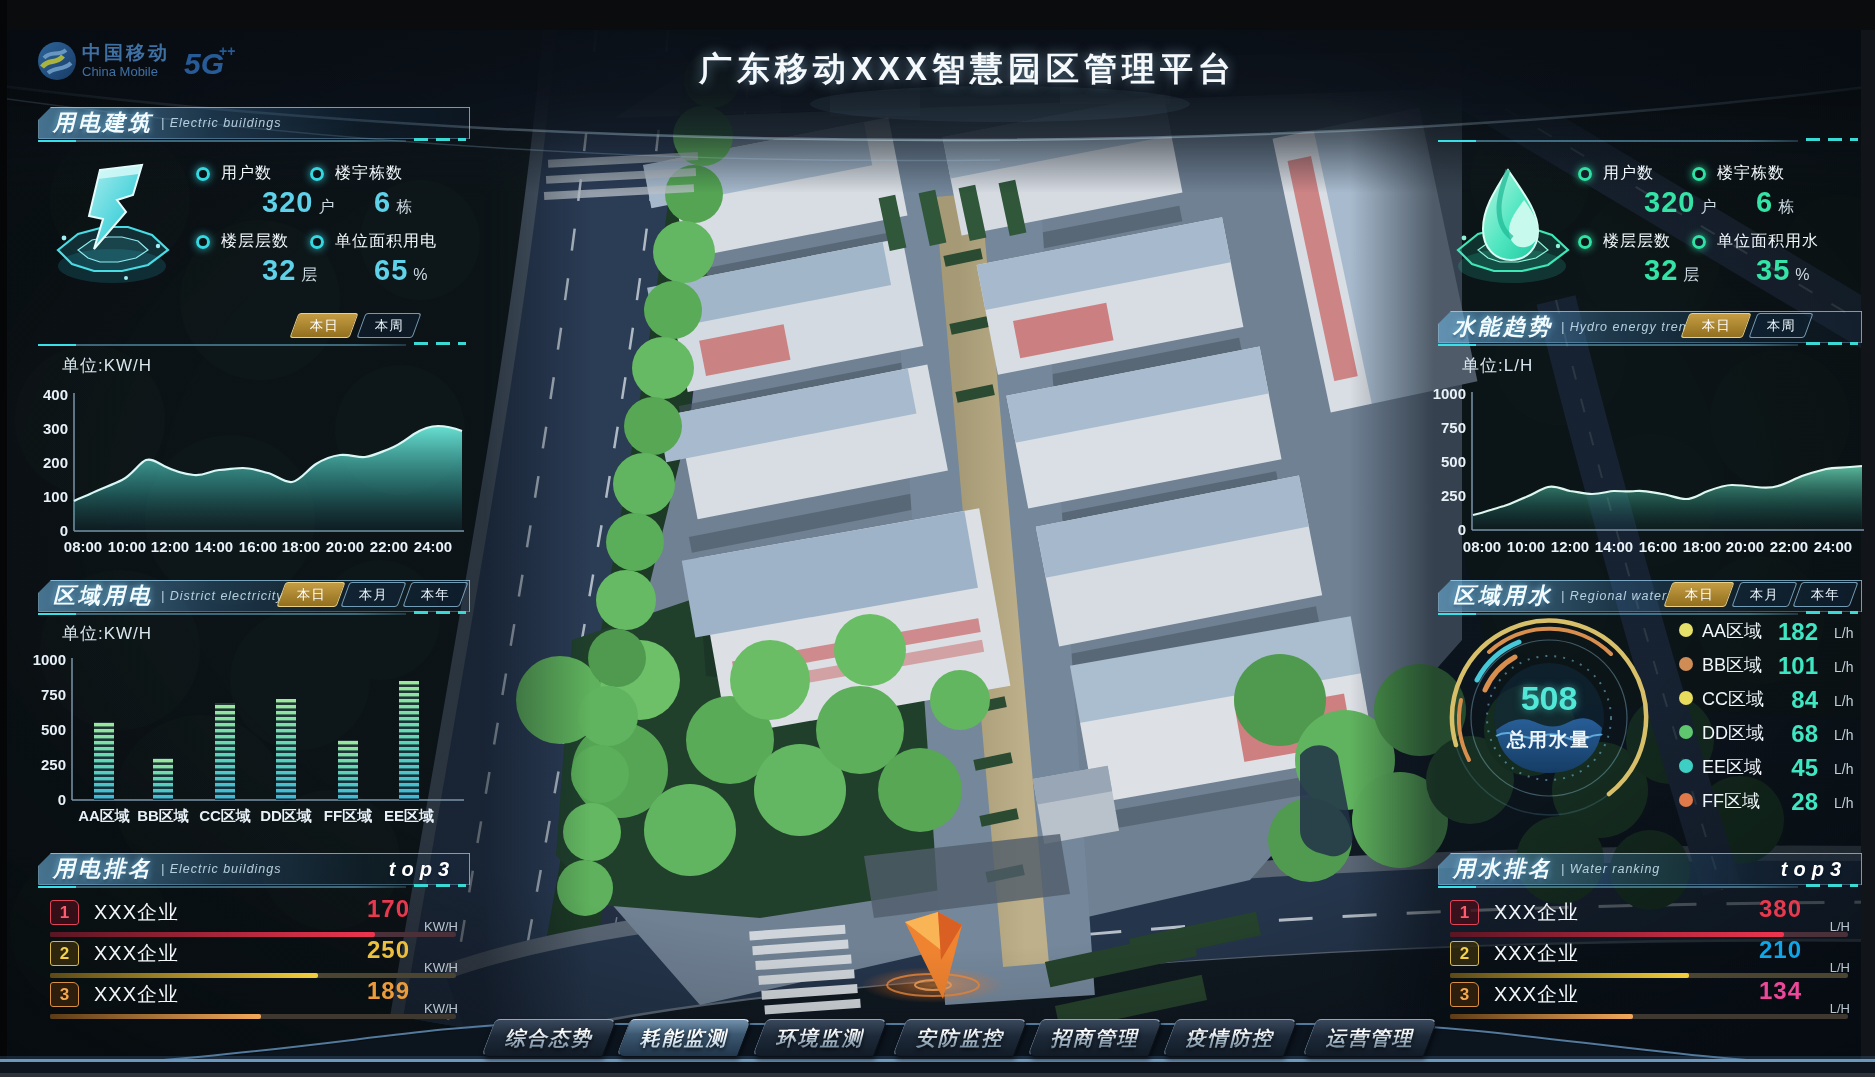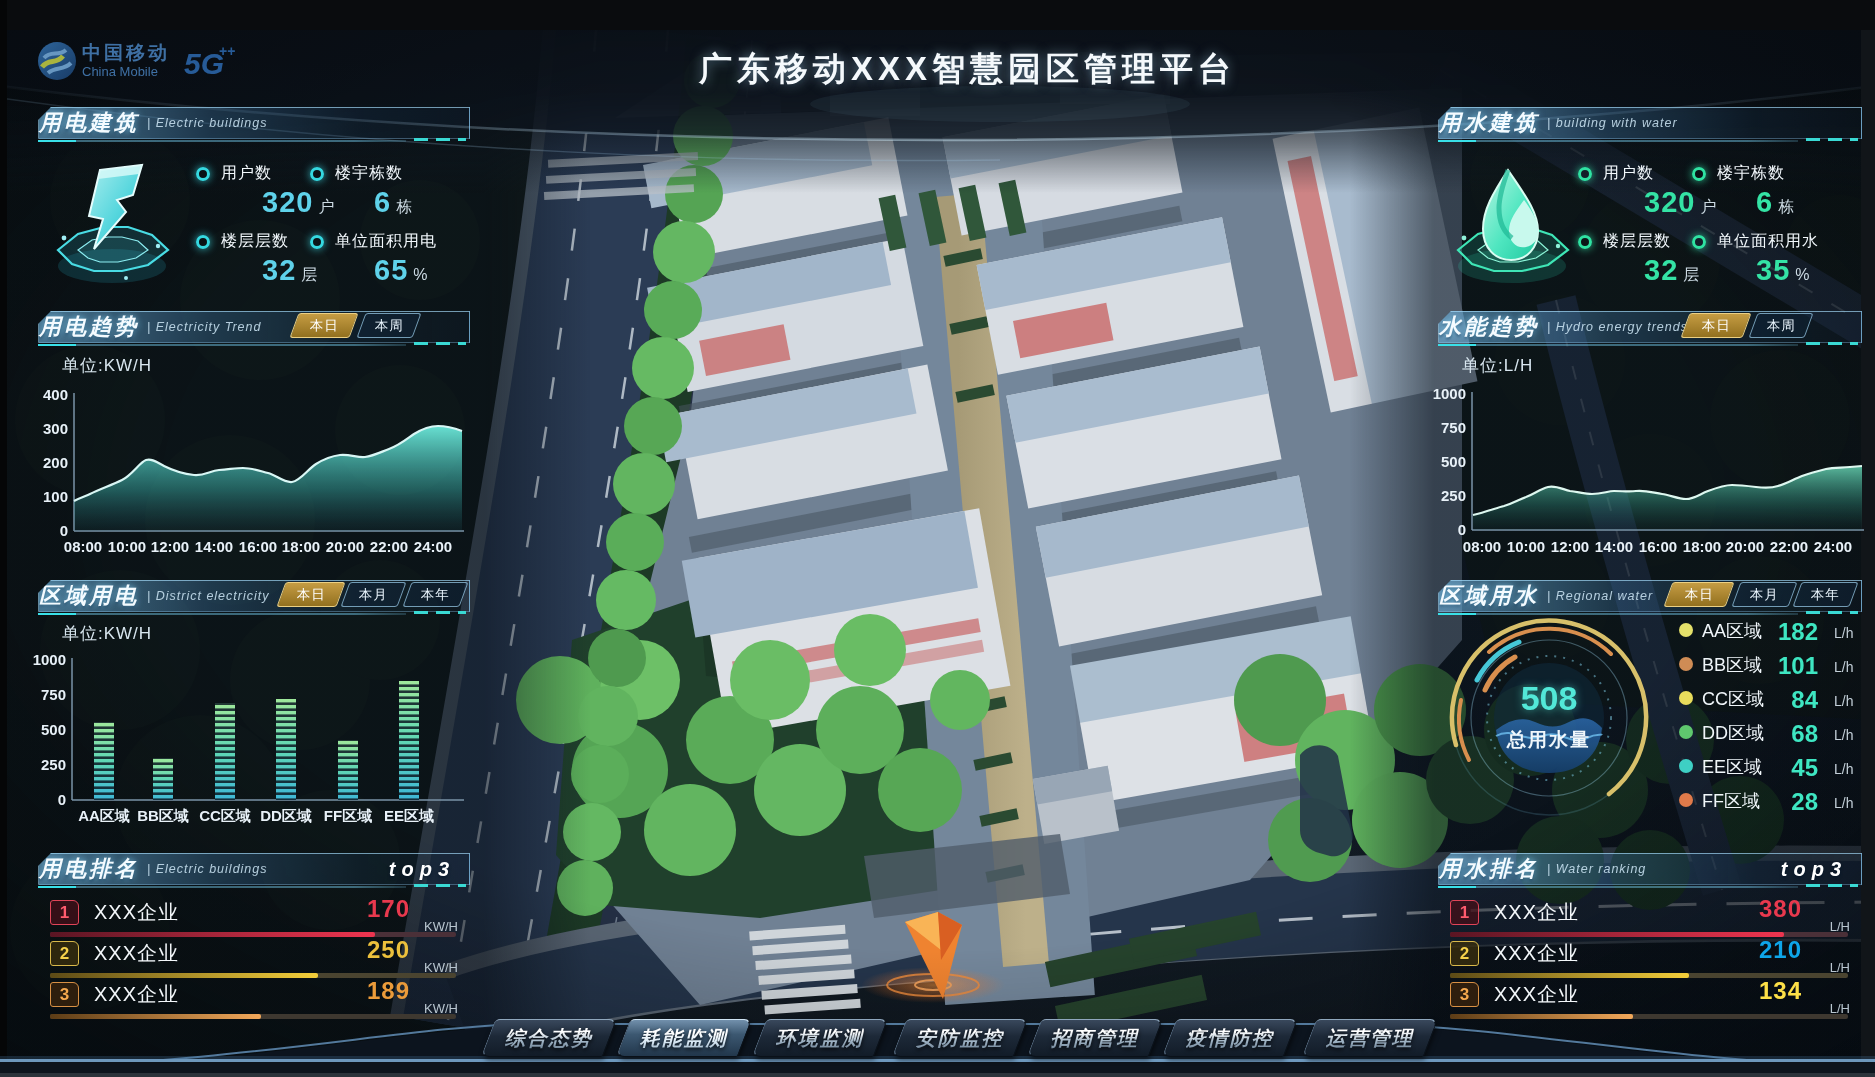--- a/index.html
+++ b/index.html
@@ -6,21 +6,21 @@
   html,body{margin:0;padding:0;background:#06090d;}
   body{width:1875px;height:1077px;overflow:hidden;font-family:"Liberation Sans", sans-serif;position:relative;}
   .abs{position:absolute;}
   #stage{position:absolute;left:0;top:0;width:1875px;height:1077px;overflow:hidden;}
   
   .phead{position:absolute;height:30px;display:flex;align-items:center;
     background:linear-gradient(90deg, rgba(108,176,220,.62) 0%, rgba(60,115,160,.38) 40%, rgba(28,62,96,.22) 75%, rgba(24,52,82,.12) 100%);
     border-top:1px solid rgba(170,225,255,.65);border-right:1px solid rgba(150,210,250,.45);
     border-bottom:1px solid rgba(150,210,250,.35);border-left:1px solid rgba(170,225,255,.55);
     clip-path:polygon(13px 0, 100% 0, 100% 100%, 0 100%, 0 13px);}
-  .phead .zh{font-size:22px;font-weight:bold;font-style:italic;color:#f4fbff;letter-spacing:3px;
+  .phead .zh{font-size:22px;font-weight:bold;font-style:italic;color:#f4fbff;letter-spacing:3px;margin-left:14px;
     text-shadow:0 0 6px rgba(140,220,255,.8),0 2px 3px rgba(0,30,60,.6);}
   .phead .en{font-size:12.5px;font-style:italic;color:#cfe8f7;opacity:.85;margin-left:8px;letter-spacing:1px;white-space:nowrap;}
   .punder{position:absolute;height:2px;background:linear-gradient(90deg,#39e0e8 0 38px, rgba(120,210,245,.45) 38px 86%, rgba(120,210,245,.2));}
   .pdash{position:absolute;height:3px;width:52px;background:repeating-linear-gradient(90deg,#3ad9d4 0 14px, transparent 14px 22px);}
   .tab{position:absolute;height:23px;transform:skewX(-20deg);border:1px solid rgba(170,225,255,.65);border-radius:3px;
     background:rgba(18,40,62,.38);display:flex;align-items:center;justify-content:center;}
   .tab span{transform:skewX(20deg);font-size:13.5px;color:#eaf5fd;letter-spacing:1px;}
   .tab.gold{background:linear-gradient(180deg,#c59c43 0%,#92701f 100%);border-color:#ecd083;}
   .tab.gold span{color:#fff;}
   
@@ -403,24 +403,20 @@
 
 <div class="abs stat" style="left:196px;top:163px;"><span class="dot"></span><span class="lbl">用户数</span></div>
 <div class="abs stat" style="left:220px;top:186px;"><span class="num">320</span><span class="unit">户</span></div>
 <div class="abs stat" style="left:310px;top:163px;"><span class="dot"></span><span class="lbl">楼宇栋数</span></div>
 <div class="abs stat" style="left:332px;top:186px;"><span class="num">6</span><span class="unit">栋</span></div>
 <div class="abs stat" style="left:196px;top:231px;"><span class="dot"></span><span class="lbl">楼层层数</span></div>
 <div class="abs stat" style="left:220px;top:254px;"><span class="num">32</span><span class="unit">层</span></div>
 <div class="abs stat" style="left:310px;top:231px;"><span class="dot"></span><span class="lbl">单位面积用电</span></div>
 <div class="abs stat" style="left:332px;top:254px;"><span class="num">65</span><span class="unit">%</span></div>
 
-<div class="phead" style="left:1438px;top:107px;width:422px;">
-  <span class="zh">用水建筑</span>
-      <span class="en">| building with water</span>
-</div>
 <div class="punder" style="left:1438px;top:140px;width:360px;"></div>
 <div class="pdash" style="left:1806px;top:138px;"></div>
 
 <svg class="abs" style="left:1448px;top:150px" width="130" height="145" viewBox="0 0 130 145">
   <defs>
     <linearGradient id="drop" x1="0" y1="0" x2="1" y2="1">
       <stop offset="0" stop-color="#b8f6e3"></stop>
           <stop offset=".55" stop-color="#4fe6c0"></stop>
           <stop offset="1" stop-color="#1fc9a0"></stop>
     </linearGradient>
@@ -437,24 +433,20 @@
 
 <div class="abs stat green" style="left:1578px;top:163px;"><span class="dot"></span><span class="lbl">用户数</span></div>
 <div class="abs stat green" style="left:1602px;top:186px;"><span class="num">320</span><span class="unit">户</span></div>
 <div class="abs stat green" style="left:1692px;top:163px;"><span class="dot"></span><span class="lbl">楼宇栋数</span></div>
 <div class="abs stat green" style="left:1714px;top:186px;"><span class="num">6</span><span class="unit">栋</span></div>
 <div class="abs stat green" style="left:1578px;top:231px;"><span class="dot"></span><span class="lbl">楼层层数</span></div>
 <div class="abs stat green" style="left:1602px;top:254px;"><span class="num">32</span><span class="unit">层</span></div>
 <div class="abs stat green" style="left:1692px;top:231px;"><span class="dot"></span><span class="lbl">单位面积用水</span></div>
 <div class="abs stat green" style="left:1714px;top:254px;"><span class="num">35</span><span class="unit">%</span></div>
 
-<div class="phead" style="left:38px;top:311px;width:430px;">
-  <span class="zh">用电趋势</span>
-      <span class="en">| Electricity Trend</span>
-</div>
 <div class="abs tab gold" style="left:294px;top:313px;width:58px;">
       <span>本日</span>
     </div>
 <div class="abs tab" style="left:361px;top:313px;width:54px;">
       <span>本周</span>
     </div>
 <div class="punder" style="left:38px;top:344px;width:368px;"></div>
 <div class="pdash" style="left:414px;top:342px;"></div>
 <div class="unitlab" style="left:62px;top:354px;">单位:KW/H</div>
 
@@ -723,21 +715,21 @@
   <span class="rname">XXX企业</span>
   <span class="rval" style="color:#0ea5e9;">210</span>
       <span class="runit">L/H</span>
   <span class="rtrack" style="background:#4a4430;">
         <span class="rfill" style="width:60%;background:linear-gradient(90deg,#5c4a16,#f5cf3a);"></span>
       </span>
 </div>
 <div class="rrow" style="left:1438px;top:980px;width:412px;">
   <span class="rbadge" style="border-color:#d89044;color:#f5a84e;background:rgba(60,36,12,.75);">3</span>
   <span class="rname">XXX企业</span>
-  <span class="rval" style="color:#fde047;">134</span>
+  <span class="rval" style="color:#ec4899;">134</span>
       <span class="runit">L/H</span>
   <span class="rtrack" style="background:#3e3830;">
         <span class="rfill" style="width:46%;background:linear-gradient(90deg,#5c3c16,#f2a85a);"></span>
       </span>
 </div>
 
 <div class="nav" style="left:488px;width:120px;">
       <span>综合态势</span>
     </div>
 

